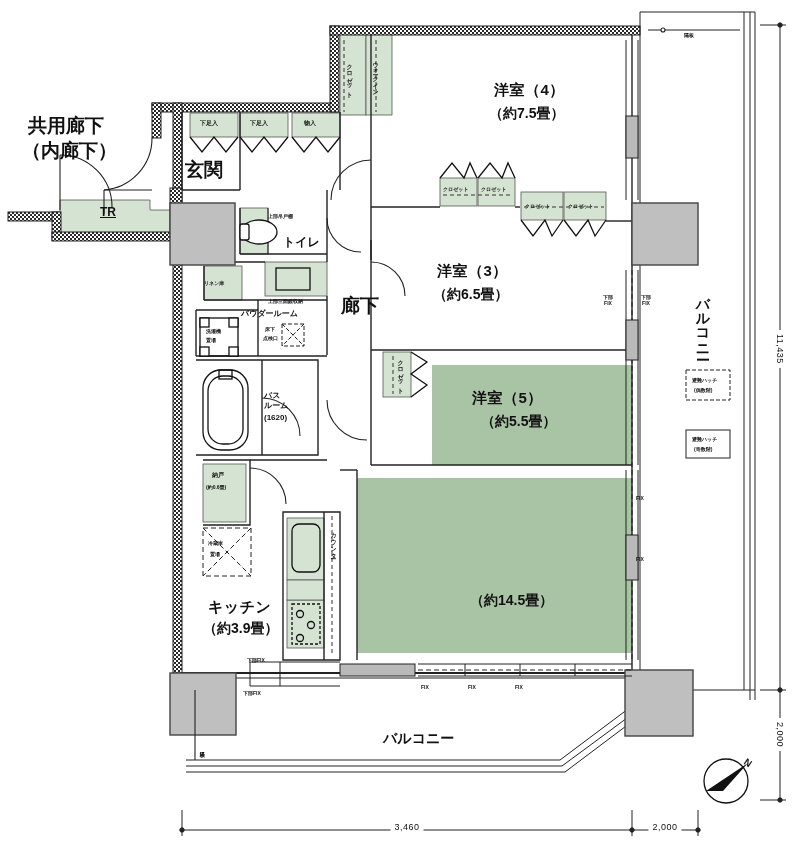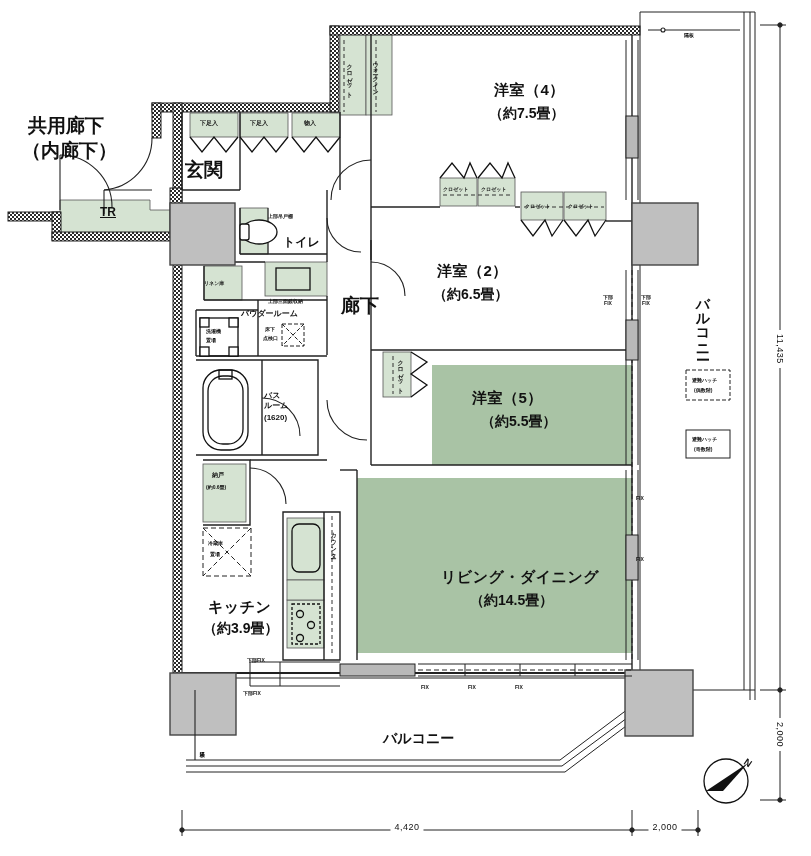--- a/index.html
+++ b/index.html
@@ -315,33 +315,32 @@
 <div class="lbl tiny" style="left:263px;top:335px;">点検口</div>
 <div class="lbl sm" style="left:264px;top:391px;white-space:pre-line;">バス
 ルーム</div>
 <div class="lbl sm" style="left:264px;top:413px;">(1620)</div>
 
 <div class="lbl big" style="left:341px;top:294px;">廊下</div>
 
 <div class="lbl room-name" style="left:494px;top:81px;">洋室（4）</div>
 <div class="lbl room-sub" style="left:489px;top:105px;">（約7.5畳）</div>
 
-<div class="lbl room-name" style="left:437px;top:262px;">洋室（2）</div>
+<div class="lbl room-name" style="left:437px;top:262px;">洋室（3）</div>
 <div class="lbl room-sub" style="left:433px;top:286px;">（約6.5畳）</div>
 
 <div class="lbl room-name" style="left:472px;top:389px;">洋室（5）</div>
 <div class="lbl room-sub" style="left:468px;top:413px;margin-left:13px;">（約5.5畳）</div>
 
 <div class="lbl tiny" style="left:443px;top:186px;">クロゼット</div>
 <div class="lbl tiny" style="left:481px;top:186px;">クロゼット</div>
 <div class="lbl tiny" style="left:525px;top:203px;">クロゼット</div>
 <div class="lbl tiny" style="left:568px;top:203px;">クロゼット</div>
 <div class="lbl vert-sm" style="left:396px;top:356px;">クロゼット</div>
 
-<div class="lbl room-name" style="left:441px;top:568px;">リビング・ダイニング</div>
 <div class="lbl room-sub" style="left:470px;top:592px;">（約14.5畳）</div>
 
 <div class="lbl room-name" style="left:208px;top:598px;">キッチン</div>
 <div class="lbl room-sub" style="left:203px;top:620px;">（約3.9畳）</div>
 <div class="lbl tiny" style="left:208px;top:540px;">冷蔵庫</div>
 <div class="lbl tiny" style="left:210px;top:551px;">置場</div>
 <div class="lbl vert-sm" style="left:329px;top:528px;">カウンター</div>
 
 <div class="lbl xs" style="left:212px;top:472px;">納戸</div>
 <div class="lbl tiny" style="left:206px;top:484px;">(約0.6畳)</div>
@@ -362,20 +361,20 @@
 <div class="lbl tiny" style="left:247px;top:657px;">下部FIX</div>
 <div class="lbl tiny" style="left:243px;top:690px;">下部FIX</div>
 
 <div class="lbl tiny" style="left:636px;top:495px;">FIX</div>
 <div class="lbl tiny" style="left:636px;top:556px;">FIX</div>
 <div class="lbl tiny" style="left:603px;top:294px;white-space:pre-line;text-align:center;">下部
 FIX</div>
 <div class="lbl tiny" style="left:641px;top:294px;white-space:pre-line;text-align:center;">下部
 FIX</div>
 
-<div class="lbl dim ctr" style="left:407px;top:822px;background:#fff;padding:0 4px;">4,420</div>
+<div class="lbl dim ctr" style="left:407px;top:822px;background:#fff;padding:0 4px;">3,460</div>
 <div class="lbl dim ctr" style="left:665px;top:822px;background:#fff;padding:0 4px;">2,000</div>
 <div class="lbl dim-v" style="left:774px;top:330px;background:#fff;padding:4px 0;">11,435</div>
 <div class="lbl dim-v" style="left:774px;top:718px;background:#fff;padding:4px 0;">2,000</div>
 
 <div class="lbl" style="left:744px;top:757px;font-size:10px;font-weight:bold;transform:rotate(35deg);">N</div>
 
 </div>
 
 </body></html>

